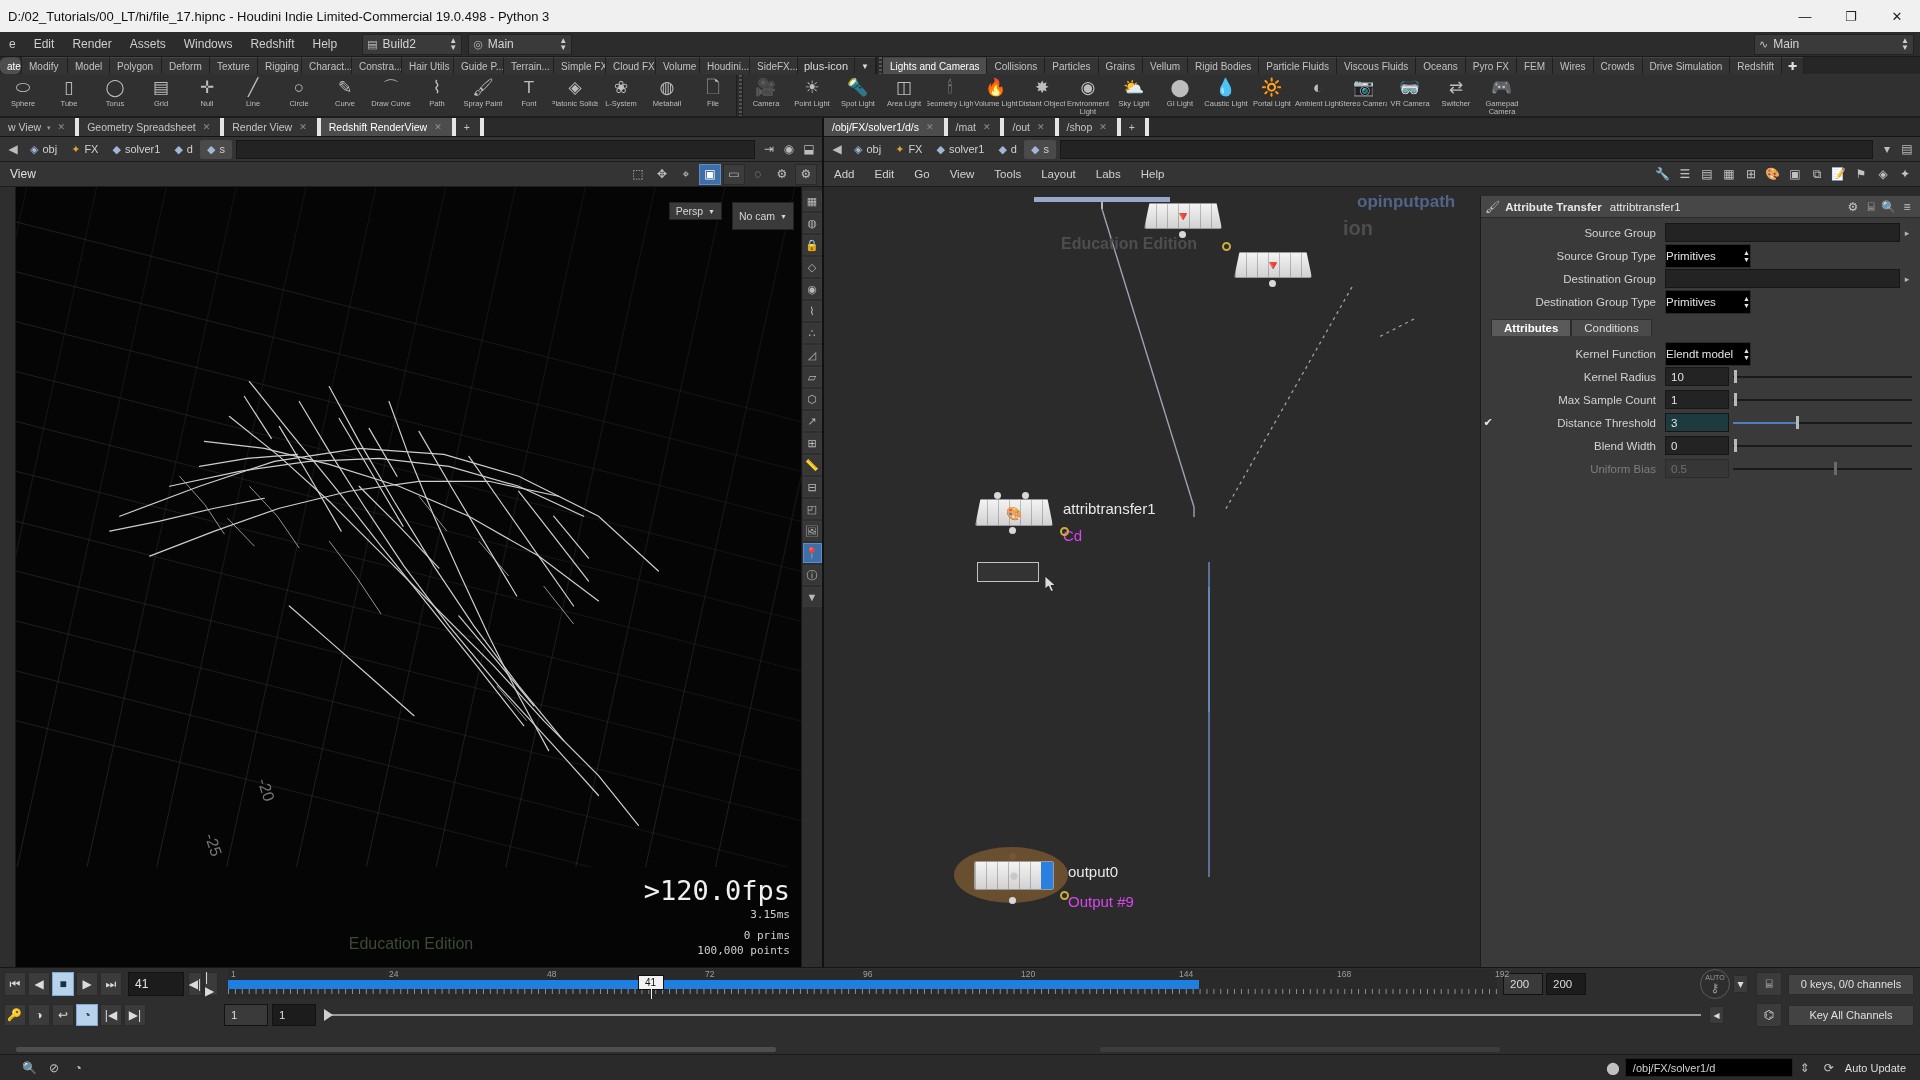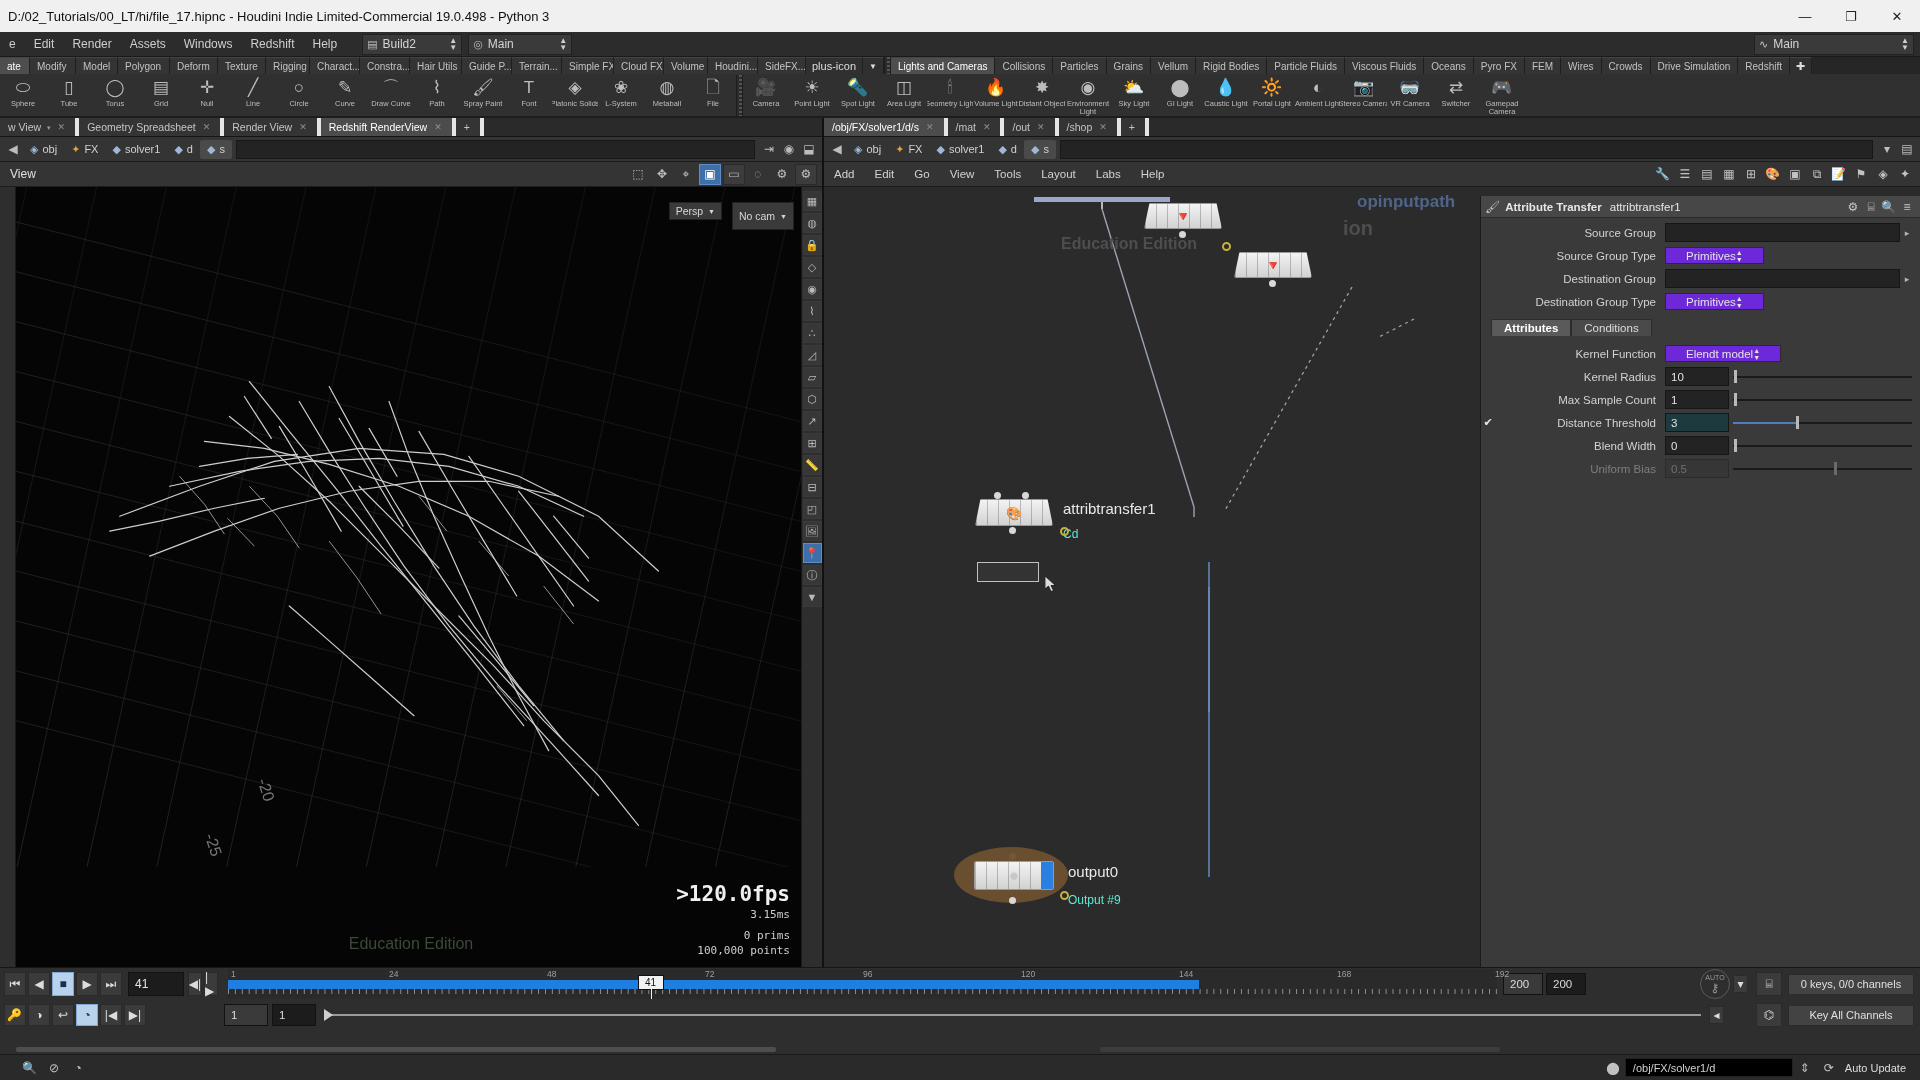--- a/index.html
+++ b/index.html
@@ -90,38 +90,38 @@
   .vt-btn.box { background: #3c3c3c; border-color: #2a2a2a; }
   .viewport { position: relative; flex: 1; background: #050505; overflow: hidden; }
   .vp-grid { position: absolute; inset: 0; }
   .vp-corner-left { position: absolute; left: 0; top: 0; bottom: 0; width: 16px; background: #2e2e2e; border-right: 1px solid #1a1a1a; }
   .vp-corner-right { position: absolute; right: 0; top: 0; bottom: 0; width: 21px; background: #2e2e2e; border-left: 1px solid #1a1a1a; display: flex; flex-direction: column; align-items: center; padding-top: 4px; }
   .vsb { width: 19px; height: 20px; margin-bottom: 2px; display: flex; align-items: center; justify-content: center; font-size: 11px; color: #b8b8b8; border: 1px solid #3a3a3a; background: #373737; }
   .vsb.on { background: #3f6fa8; border-color: #5d8dc6; color: #fff; }
   .persp-pill { position: absolute; right: 100px; top: 15px; height: 18px; padding: 0 6px; background: #3a3a3a; border: 1px solid #222; font-size: 10.5px; display: flex; align-items: center; color: #d6d6d6; }
   .cam-pill { position: absolute; right: 28px; top: 15px; height: 18px; padding: 13px 6px; background: #3a3a3a; border: 1px solid #222; font-size: 10.5px; display: flex; align-items: center; color: #d6d6d6; }
   .vp-stats { position: absolute; right: 32px; bottom: 10px; text-align: right; color: #f0f0f0; font-family: "DejaVu Sans Mono", monospace; }
-  .vp-stats .fps { font-size: 21px; font-weight: bold; }
+  .vp-stats .fps { font-size: 27px; font-weight: normal; }
   .vp-stats .sm { font-size: 11px; color: #cfcfcf; margin-top: 2px; }
   .edu-watermark { position: absolute; left: 50%; bottom: 14px; transform: translateX(-50%); color: #3d4a38; font-size: 16px; }
 
   
   .ne-menubar { height: 25px; background: #343434; display: flex; align-items: center; font-size: 11.5px; border-bottom: 1px solid #1c1c1c; }
   .ne-menubar .mi { padding: 0 10px; line-height: 25px; color: #d2d2d2; }
   .ne-menubar .right-icons { margin-left: auto; display: flex; align-items: center; padding-right: 4px; }
   .ne-icon { width: 22px; height: 21px; display: flex; align-items: center; justify-content: center; font-size: 12px; color: #c2c2c2; }
   .netarea { position: relative; flex: 1; background: #2b2b2b; overflow: hidden; }
 
   .bignode { position: absolute; }
   .node-body { width: 78px; height: 26px; background: linear-gradient(#f3f3f3,#d2d2d2); border: 1px solid #9a9a9a; border-radius: 2px; position: relative; }
   .node-body.trap { clip-path: polygon(7% 0,93% 0,100% 100%,0 100%); }
   .node-stripes { position: absolute; inset: 0; background-image: repeating-linear-gradient(to right, rgba(0,0,0,.22) 0 1px, transparent 1px 11px); }
   .node-badge { position: absolute; left: 50%; top: 50%; transform: translate(-50%,-50%); width: 19px; height: 19px; display: flex; align-items: center; justify-content: center; font-size: 13px; }
   .node-label { position: absolute; left: 88px; top: 1px; font-size: 15px; color: #e8e8e8; white-space: nowrap; }
-  .node-sub { position: absolute; left: 88px; top: 28px; font-size: 12px; color: #5eead4; white-space: nowrap; }
+  .node-sub { position: absolute; left: 88px; top: 28px; font-size: 15px; color: #d946ef; white-space: nowrap; }
   .dot { position: absolute; width: 7px; height: 7px; border-radius: 50%; background: #d8d8d8; }
   .ring { position: absolute; width: 9px; height: 9px; border-radius: 50%; border: 2px solid #c8b13a; }
   .ne-ghost { position: absolute; color: #6a6a6a; font-weight: 600; pointer-events: none; }
   .ne-ghost.blue { color: #5d77a8; }
 
   
   .parmpane { position: absolute; right: 0; top: 196px; width: 440px; bottom: 113px; background: #3a3a3a; border-left: 1px solid #1b1b1b; display: flex; flex-direction: column; }
   .parm-head { height: 22px; background: #474747; display: flex; align-items: center; padding: 0 4px; font-size: 11.5px; border-bottom: 1px solid #2a2a2a; }
   .parm-head .pico { margin-right: 5px; font-size: 12px; }
   .parm-head .ptype { color: #e6e6e6; font-weight: bold; margin-right: 8px; }
@@ -131,21 +131,21 @@
   .parm-body { flex: 1; overflow: hidden; padding-top: 4px; }
   .prow { display: flex; align-items: center; height: 21px; margin-bottom: 2px; padding-right: 6px; }
   .plabel { width: 168px; text-align: right; padding-right: 9px; font-size: 11.5px; color: #d2d2d2; white-space: nowrap; }
   .plabel.dim { color: #7e7e7e; }
   .pcheck { width: 14px; height: 13px; margin-right: 2px; color: #e8e8e8; font-size: 11px; display: flex; align-items: center; justify-content: center; }
   .pfield { height: 19px; background: #232323; border: 1px solid #161616; color: #e2e2e2; font-size: 11.5px; display: flex; align-items: center; padding: 6px 5px; }
   .pfield.wide { flex: 1; }
   .pfield.num { width: 64px; }
   .pfield.num.hl { background: #1d3b3f; }
   .pfield.dim { color: #6f6f6f; background: #363636; border-color: #2b2b2b; }
-  .pcombo { height: 17px; background: #6d28d9; border: 1px solid #2a2a2a; color: #e4e4e4; font-size: 11.5px; display: flex; align-items: center; padding: 0 20px; min-width: 86px; }
+  .pcombo { height: 24px; background: #000000; border: 1px solid #2a2a2a; color: #e4e4e4; font-size: 11.5px; display: flex; align-items: center; padding: 0 0; min-width: 86px; }
   .pcombo .sp { margin-left: auto; font-size: 7px; line-height: 7px; text-align: center; }
   .pslider { flex: 1; height: 19px; margin-left: 4px; position: relative; display: flex; align-items: center; }
   .pslider .track { position: absolute; left: 0; right: 2px; height: 2px; background: #1a1a1a; }
   .pslider .fill { position: absolute; left: 0; height: 2px; background: #4f7fc0; }
   .pslider .knob { position: absolute; width: 3px; height: 13px; background: #b9b9b9; }
   .pslider .knob.dim { background: #6a6a6a; }
   .pfield-end { width: 14px; height: 19px; display: flex; align-items: center; justify-content: center; color: #b5b5b5; font-size: 9px; }
   .ptabs { display: flex; margin: 7px 0 7px 10px; font-size: 11.5px; }
   .ptab { padding: 2px 12px; background: #4a4a4a; color: #dcdcdc; border: 1px solid #2c2c2c; border-bottom: none; }
   .ptab.active { background: #5a5a5a; color: #fff; font-weight: bold; }
@@ -216,21 +216,21 @@
         <span class="gi">∿</span>
         <span>Main</span>
         <span class="spinner">▲<br>▼</span>
       </div>
     </div>
   </div>
 
   <div class="shelfset">
     <div class="shelf-tabrow">
       <div id="shelfL-tabs" style="display:flex">
-          <div class="shelf-tab active" style="width: 30px;">ate</div>
+          <div class="shelf-tab active" style="width: 22px; border-radius: 6px;">ate</div>
           <div class="shelf-tab" style="width: 46px;">Modify</div>
           <div class="shelf-tab" style="width: 42px;">Model</div>
           <div class="shelf-tab" style="width: 52px;">Polygon</div>
           <div class="shelf-tab" style="width: 48px;">Deform</div>
           <div class="shelf-tab" style="width: 48px;">Texture</div>
           <div class="shelf-tab" style="width: 44px;">Rigging</div>
           <div class="shelf-tab" style="width: 50px;">Charact...</div>
           <div class="shelf-tab" style="width: 50px;">Constra...</div>
           <div class="shelf-tab" style="width: 52px;">Hair Utils</div>
           <div class="shelf-tab" style="width: 50px;">Guide P...</div>

